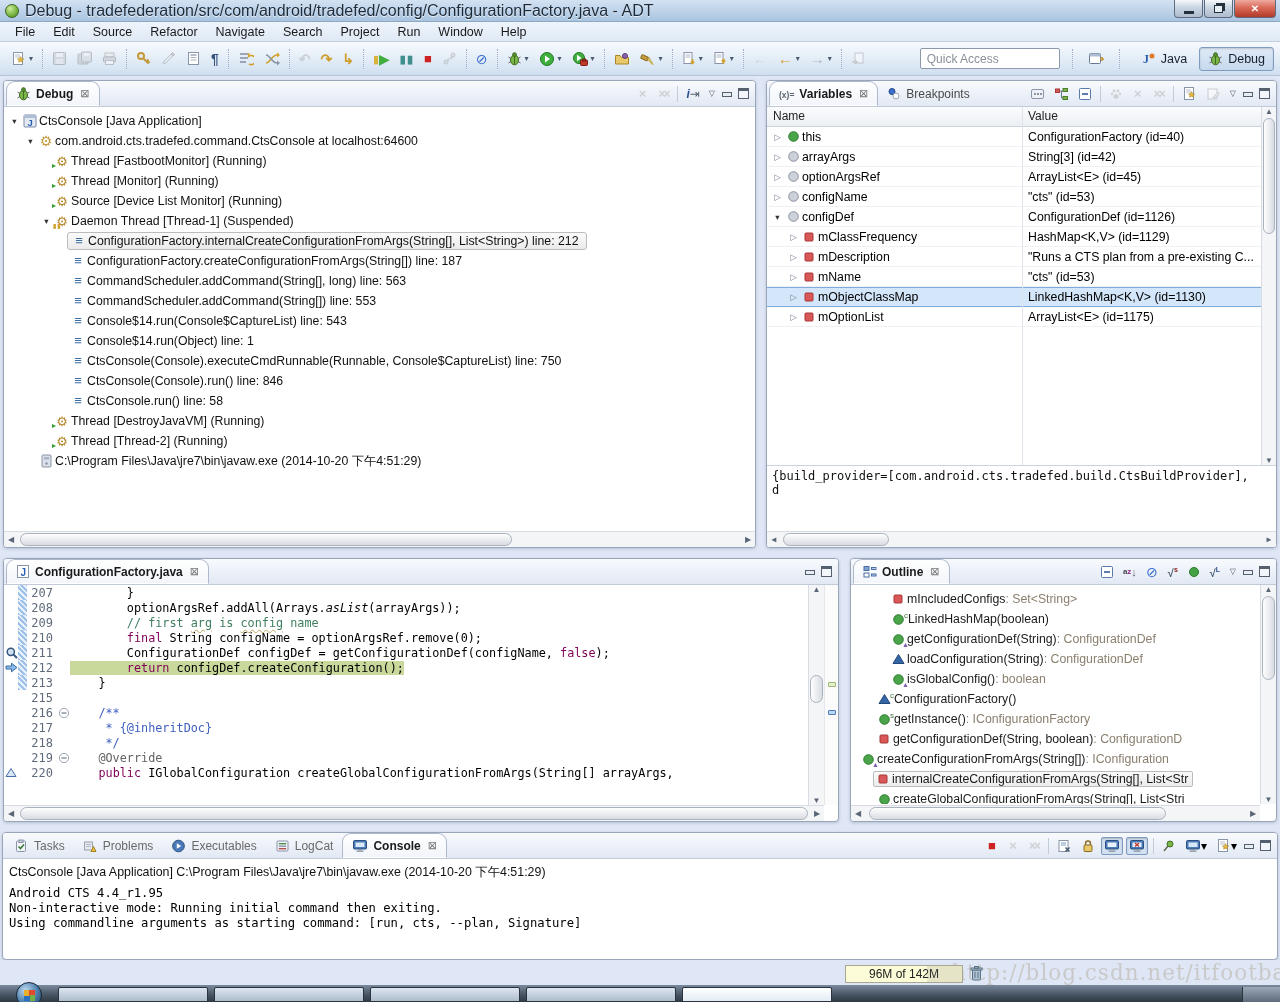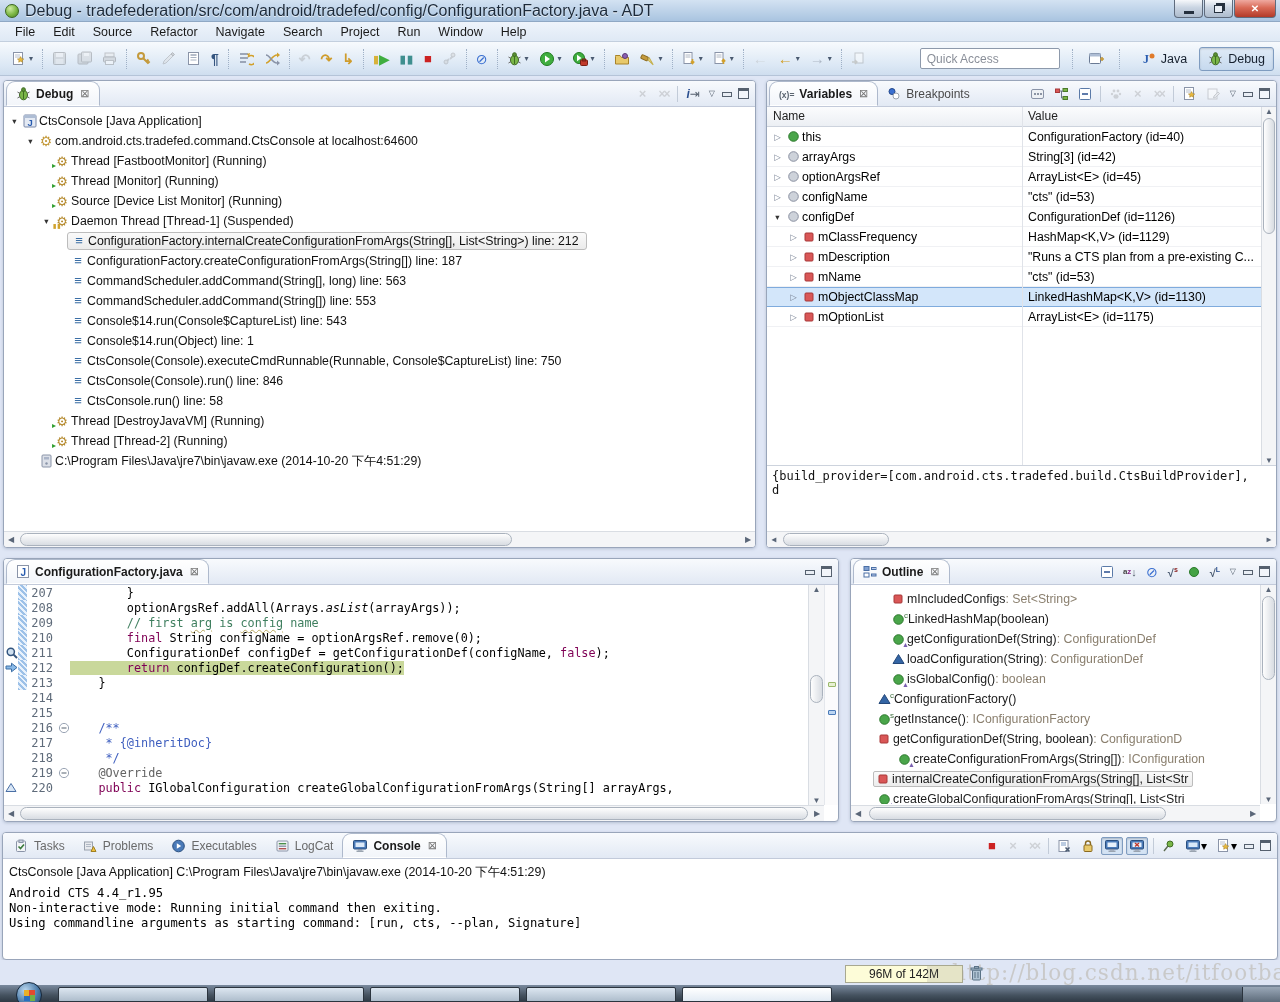--- a/index.html
+++ b/index.html
@@ -830,21 +830,20 @@
         <div class="eline"><span class="eann"></span><span class="ediff on"></span><span class="enum">209</span><span class="efold"></span><span class="ecode"><span><span class="cm">        // first </span><span class="cmw">arg</span><span class="cm"> is </span><span class="cmw">config</span><span class="cm"> name</span></span></span></div>
         <div class="eline"><span class="eann"></span><span class="ediff on"></span><span class="enum">210</span><span class="efold"></span><span class="ecode"><span><span class="p">        </span><span class="k">final</span><span class="p"> String configName = optionArgsRef.remove(0);</span></span></span></div>
         <div class="eline"><span class="eann"><svg width="13" height="13" viewBox="0 0 13 13">
               <circle cx="5.8" cy="5.8" r="3.6" fill="#cfe0f0" stroke="#33557f" stroke-width="1.5"></circle>
               <line x1="8.6" y1="8.6" x2="12" y2="12" stroke="#33557f" stroke-width="2"></line>
             </svg></span><span class="ediff on"></span><span class="enum">211</span><span class="efold"></span><span class="ecode"><span><span class="p">        ConfigurationDef configDef = getConfigurationDef(configName, </span><span class="k">false</span><span class="p">);</span></span></span></div>
         <div class="eline"><span class="eann"><svg width="13" height="11" viewBox="0 0 13 11">
               <path d="M1 4h5.5V1.2L12 5.5 6.5 9.8V7H1z" fill="#8abAE8" stroke="#3c6ea5"></path>
             </svg></span><span class="ediff on"></span><span class="enum">212</span><span class="efold"></span><span class="ecode"><span class="hl"><span class="p">        </span><span class="k">return</span><span class="p"> configDef.createConfiguration();</span></span></span></div>
         <div class="eline"><span class="eann"></span><span class="ediff on"></span><span class="enum">213</span><span class="efold"></span><span class="ecode"><span><span class="p">    }</span></span></span></div>
-        <div class="eline"><span class="eann"></span><span class="ediff"></span><span class="enum">214</span><span class="efold"></span><span class="ecode"><span></span></span></div>
         <div class="eline"><span class="eann"></span><span class="ediff"></span><span class="enum">215</span><span class="efold"></span><span class="ecode"><span></span></span></div>
         <div class="eline"><span class="eann"></span><span class="ediff"></span><span class="enum">216</span><span class="efold"><svg width="12" height="12" viewBox="0 0 12 12">
               <circle cx="6" cy="6" r="4.6" fill="#fff" stroke="#9aa4b4"></circle>
               <line x1="3.5" y1="6" x2="8.5" y2="6" stroke="#55606e"></line>
             </svg></span><span class="ecode"><span><span class="jd">    /**</span></span></span></div>
         <div class="eline"><span class="eann"></span><span class="ediff"></span><span class="enum">217</span><span class="efold"></span><span class="ecode"><span><span class="jd">     * {@inheritDoc}</span></span></span></div>
         <div class="eline"><span class="eann"></span><span class="ediff"></span><span class="enum">218</span><span class="efold"></span><span class="ecode"><span><span class="jd">     */</span></span></span></div>
         <div class="eline"><span class="eann"></span><span class="ediff"></span><span class="enum">219</span><span class="efold"><svg width="12" height="12" viewBox="0 0 12 12">
               <circle cx="6" cy="6" r="4.6" fill="#fff" stroke="#9aa4b4"></circle>
               <line x1="3.5" y1="6" x2="8.5" y2="6" stroke="#55606e"></line>
@@ -988,21 +987,21 @@
         </div>
         <div class="orow" style="padding-left: 24px;">
           <span class="ricon">
             <svg width="12" height="12" viewBox="0 0 12 12">
               <rect x="2" y="2" width="8" height="8" rx="1" fill="#d95757" stroke="#a83838"></rect>
             </svg>
           </span>
           <span class="oname">getConfigurationDef(String, boolean)</span>
           <span class="otype"> : ConfigurationD</span>
         </div>
-        <div class="orow" style="padding-left: 8px; margin-left: 36px;">
+        <div class="orow" style="padding-left: 8px;">
           <span class="ricon">
             <svg width="13" height="13" viewBox="0 0 13 13">
               <circle cx="6.5" cy="6.5" r="4.8" fill="#4aa54a" stroke="#2f7a2f"></circle>
             </svg>
             <span class="ovmark">▲</span>
           </span>
           <span class="oname">createConfigurationFromArgs(String[])</span>
           <span class="otype"> : IConfiguration</span>
         </div>
         <div class="orow" style="padding-left: 24px;">

